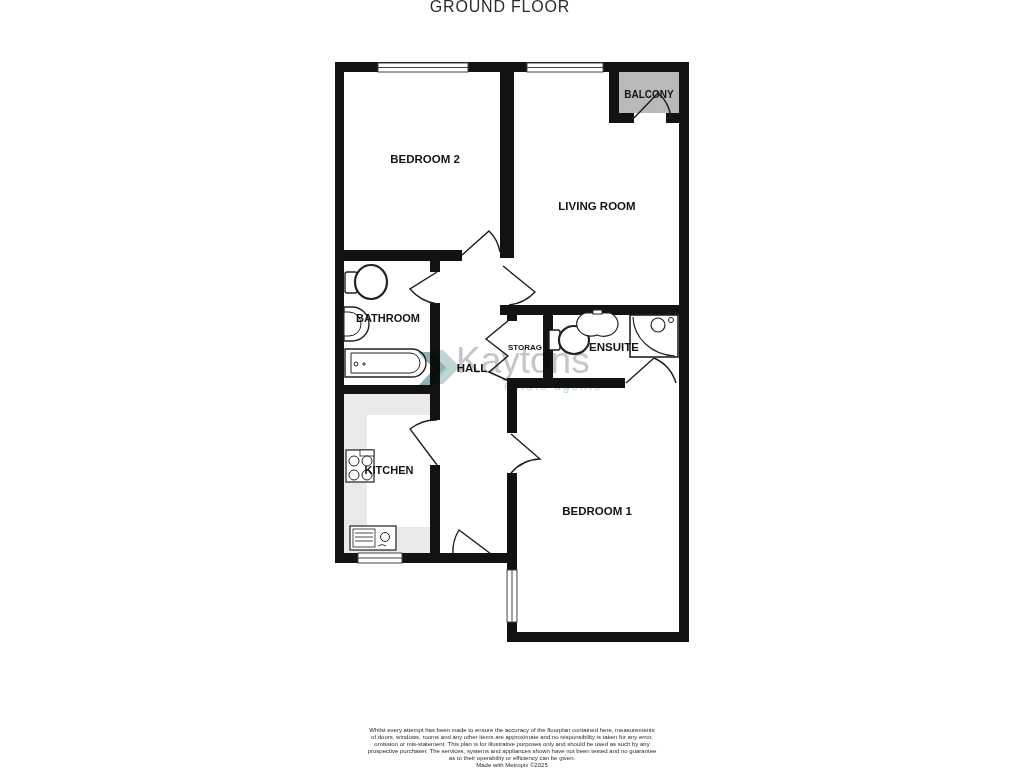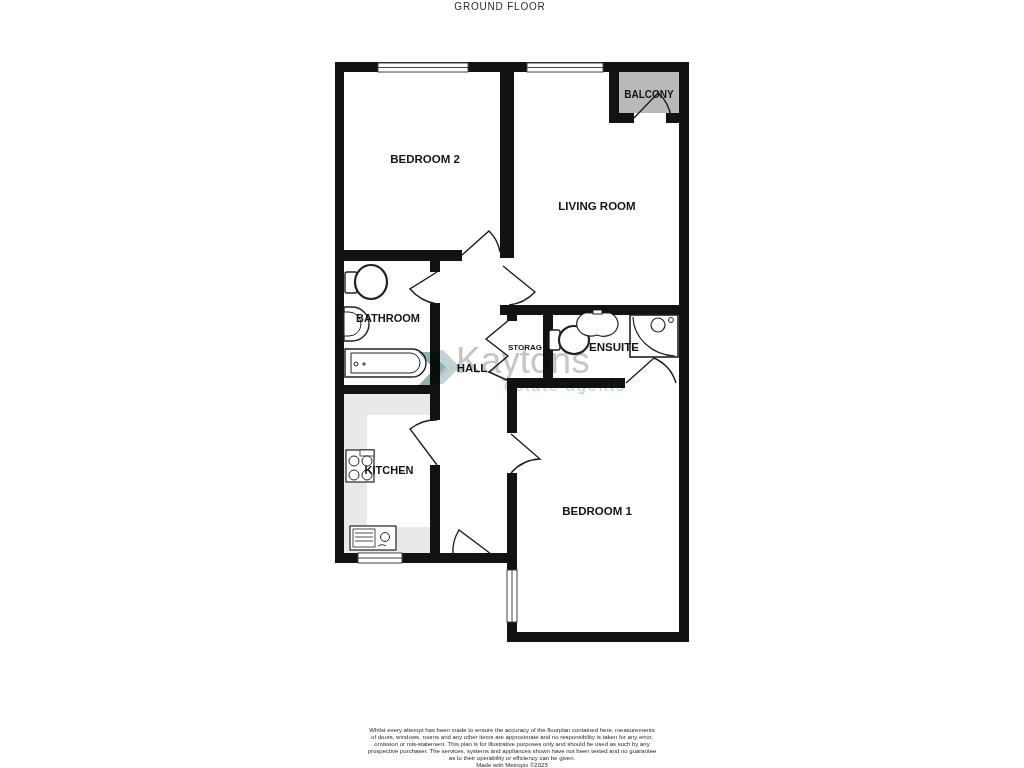--- a/index.html
+++ b/index.html
@@ -2,36 +2,36 @@
 <html><head>
 <meta charset="utf-8">
 <style>
   html,body{margin:0;padding:0;background:#fff;}
   #stage{
     position:relative;width:1024px;height:768px;background:#ffffff;
     font-family:"Liberation Sans",sans-serif;overflow:hidden;
   }
   .floor-title{
     position:absolute;top:0;left:0;width:1000px;text-align:center;
-    font-size:10px;letter-spacing:.8px;color:#2b2b2b;line-height:14px;font-weight:400;
+    font-size:16px;letter-spacing:.8px;color:#2b2b2b;line-height:14px;font-weight:400;
   }
   #plan-svg{position:absolute;top:0;left:0;z-index:2;}
   #plan-svg text{
     font-family:"Liberation Sans",sans-serif;font-weight:bold;fill:#141414;
   }
   .watermark{
     position:absolute;top:0;left:0;width:1024px;height:768px;z-index:3;
     mix-blend-mode:multiply;pointer-events:none;
   }
   .wm-brand{
     position:absolute;left:456px;top:341px;font-size:37px;font-weight:normal;
     color:#c6c6c6;letter-spacing:0px;line-height:40px;
   }
   .wm-tagline{
-    position:absolute;left:504px;top:377px;font-size:16px;color:#b2d4d4;
+    position:absolute;left:504px;top:377px;font-size:12px;color:#b2d4d4;
     letter-spacing:2px;line-height:18px;
   }
   .wm-logo{position:absolute;left:418px;top:350px;}
   .disclaimer{
     position:absolute;top:727px;left:0;width:1024px;text-align:center;
     font-size:6px;line-height:6.9px;color:#2a2a2a;z-index:4;
   }
 </style>
 </head>
 <body>

